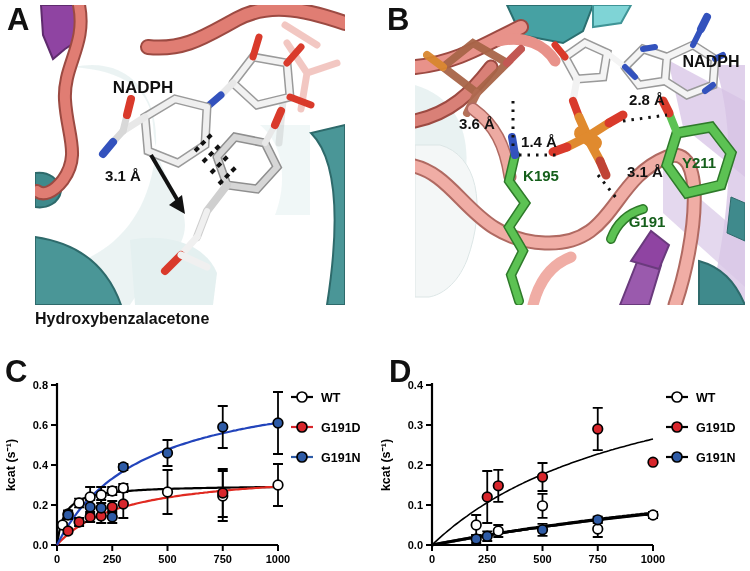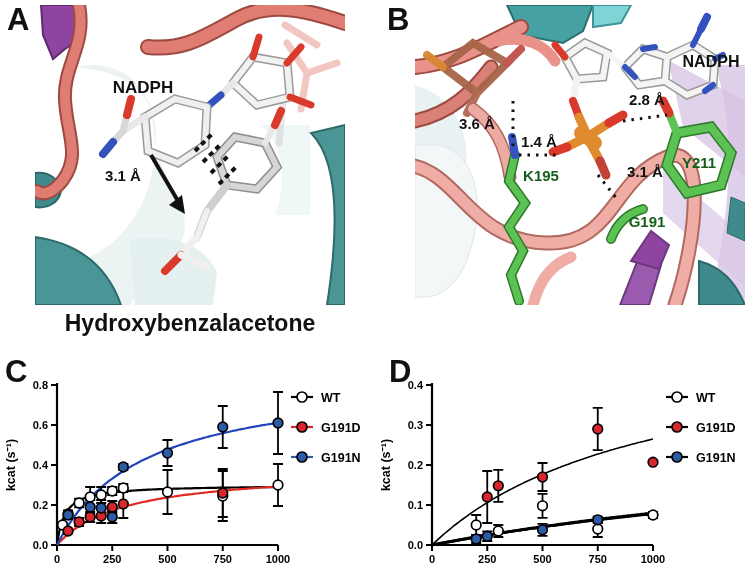--- a/index.html
+++ b/index.html
@@ -1,21 +1,21 @@
 <!DOCTYPE html>
 <html><head>
 <meta charset="utf-8">
 <style>
   html,body{margin:0;padding:0;background:#ffffff;}
   .figure{position:relative;width:750px;height:571px;background:#ffffff;overflow:hidden;
           font-family:"Liberation Sans",sans-serif;}
   .panel{position:absolute;}
   .panel-letter{position:absolute;font-size:31px;font-weight:bold;color:#111;line-height:1;}
   .struct-svg{position:absolute;background:#ffffff;}
-  .caption{position:absolute;font-size:23px;font-weight:bold;color:#111;text-align:center;}
+  .caption{position:absolute;font-size:16px;font-weight:bold;color:#111;text-align:left;}
   .chart-host{position:absolute;left:0;top:0;width:375px;height:221px;}
   svg text{font-family:"Liberation Sans",sans-serif;}
 </style>
 </head>
 <body>
 
 <div class="figure">
 
   <div class="panel" style="left:0;top:0;width:375px;height:350px;">
     <div class="panel-letter" style="left:7px;top:4px;">A</div>

